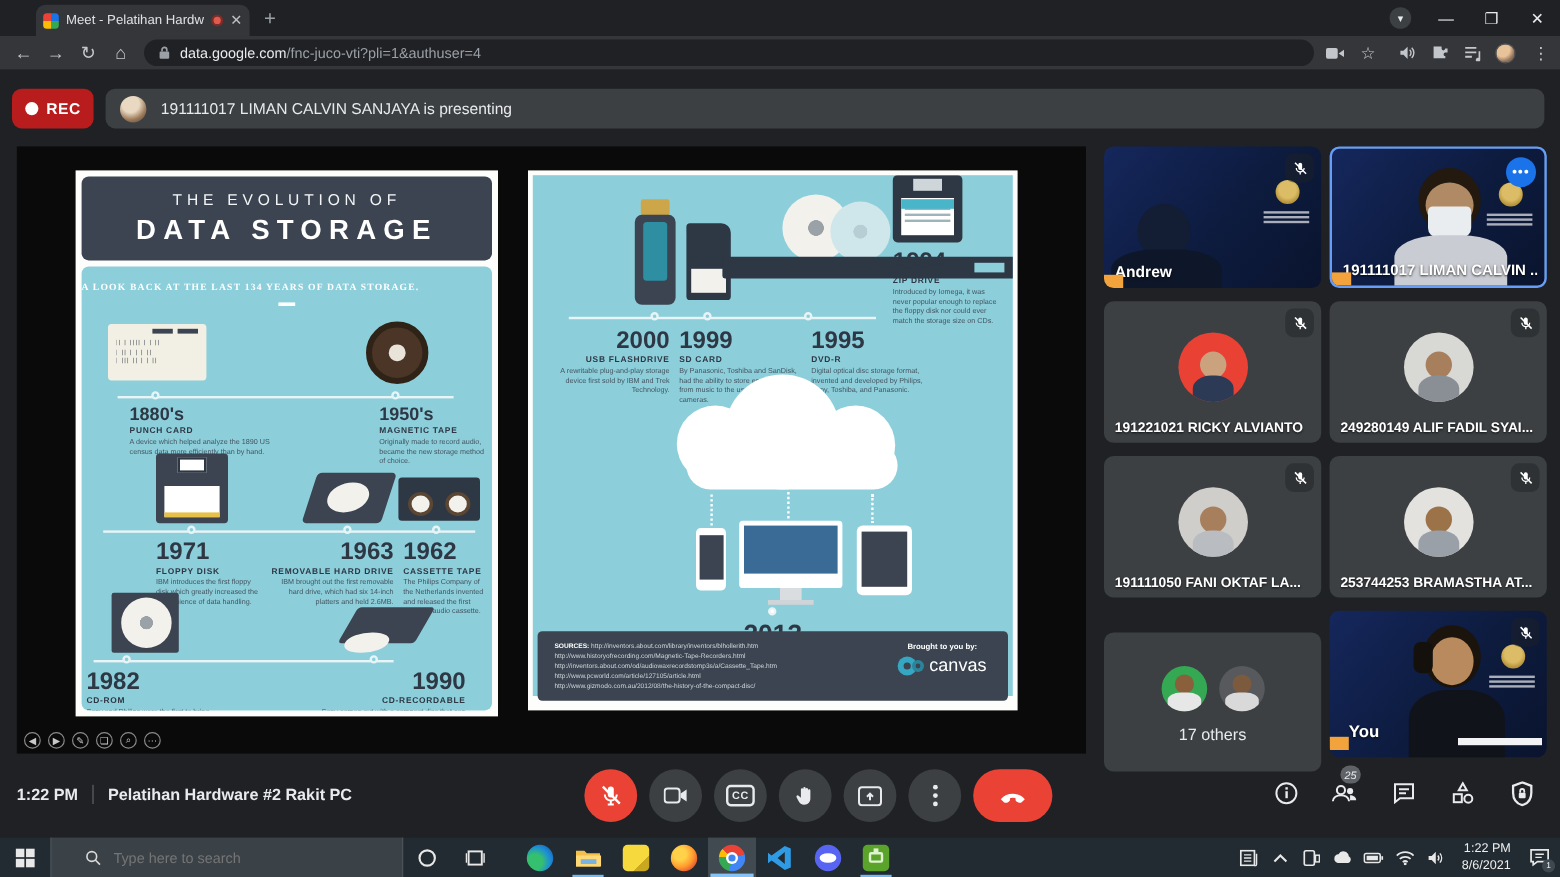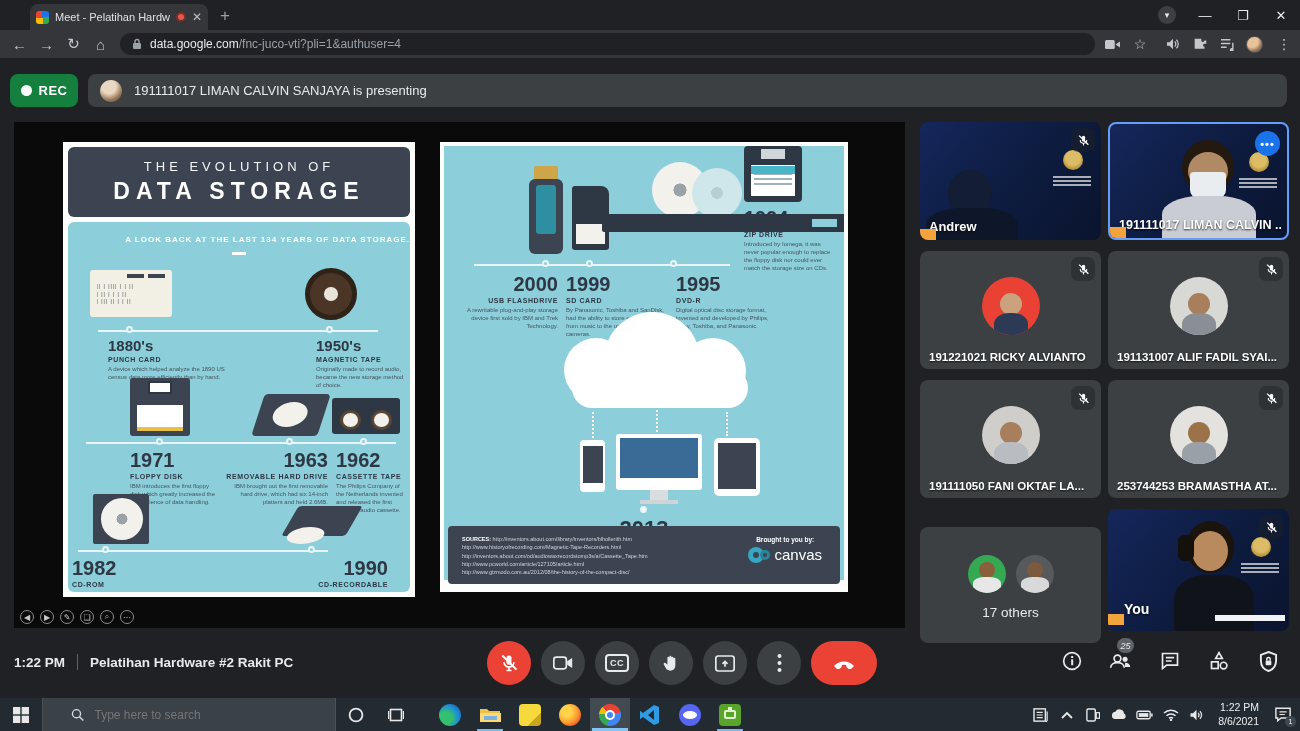--- a/index.html
+++ b/index.html
@@ -29,42 +29,42 @@
     border-radius:11px; display:flex; align-items:center; padding:0 12px; gap:8px; }
   .url { font-size:12px; white-space:nowrap; }
   .url .domain { color:#e8eaed; }
   .url .path { color:#9aa0a6; }
   .tb-ic { position:absolute; top:5px; width:20px; height:18px; display:flex; align-items:center; justify-content:center; color:#c3c7cc; }
   .avatar-sm { width:17px; height:17px; border-radius:50%;
     background:radial-gradient(circle at 35% 30%, #e8c39a 0 40%, #8d6e57 70%); border:1px solid #555; }
 
   
   .meet { position:absolute; left:0; top:58px; width:1300px; height:640px; background:#202124; }
-  .rec-badge { position:absolute; left:10px; top:16px; width:68px; height:33px; background:#15803d;
+  .rec-badge { position:absolute; left:10px; top:16px; width:68px; height:33px; background:#b91c1c;
     border-radius:8px; display:flex; align-items:center; justify-content:center; gap:7px; }
   .rec-dot { width:11px; height:11px; border-radius:50%; background:#fff; }
   .rec-label { color:#fff; font-size:13px; font-weight:bold; letter-spacing:.5px; }
   .present-pill { position:absolute; left:88px; top:16px; width:1199px; height:33px; background:#3c4043;
     border-radius:8px; display:flex; align-items:center; padding:0 12px; gap:12px; }
   .present-pill .pav { width:22px; height:22px; border-radius:50%;
     background:radial-gradient(circle at 40% 30%, #ead9c2 0 35%, #9c7a5b 65%, #4b3b2d); }
   .present-text { color:#e8eaed; font-size:13px; }
 
   
   .stage { position:absolute; left:14px; top:64px; width:891px; height:506px; background:#0a0a0a; overflow:hidden; }
 
   
   .slideL { position:absolute; left:49px; top:20px; width:352px; height:455px; background:#fdfdfb; overflow:hidden; }
   .slL-head { position:absolute; left:5px; top:5px; right:5px; height:70px; background:#3b4450; border-radius:6px;
     display:flex; flex-direction:column; align-items:center; justify-content:center; gap:4px; }
   .slL-t1 { color:#f4f5f6; font-size:13px; letter-spacing:4px; }
   .slL-t2 { color:#fff; font-size:23px; font-weight:bold; letter-spacing:6px; }
   .slL-panel { position:absolute; left:5px; top:80px; right:5px; bottom:5px; background:#8ccfdb; border-radius:6px; overflow:hidden; }
-  .slL-sub { position:absolute; left:0; right:0; top:13px; text-align:right; color:#fff; font-size:8px;
-    font-weight:bold; letter-spacing:1px; }
+  .slL-sub { position:absolute; left:0; right:0; top:13px; text-align:left; color:#fff; font-size:8px;
+    font-weight:bold; letter-spacing:1px;font-family:Liberation Serif, serif; }
   .slL-dash { position:absolute; left:50%; top:30px; width:14px; height:3px; margin-left:-7px; background:#fff; }
   .tl-line { position:absolute; height:2px; background:#e8f4f6; }
   .tl-dot { position:absolute; width:7px; height:7px; border:2px solid #e8f4f6; border-radius:50%; background:#8ccfdb; }
   .yr { font-size:15px; font-weight:bold; color:#2e3744; line-height:1; }
   .yr-big { font-size:20px; }
   .iname { font-size:7px; font-weight:bold; color:#2e3744; letter-spacing:.6px; margin-top:3px; }
   .idesc { font-size:6px; color:#44545f; line-height:1.35; margin-top:2px; }
 
   
   .punchcard { position:absolute; background:#f2f0e4; border-radius:3px; }
@@ -528,21 +528,21 @@
       <div class="bd" style="background:#8a8f96"></div>
     </div>
     <div class="micoff">
       <svg width="13" height="13" viewBox="0 0 24 24">
           <path d="M12 3a3 3 0 0 1 3 3v5a3 3 0 0 1-6 0V6a3 3 0 0 1 3-3z" fill="#fff"></path>
           <path d="M6 11a6 6 0 0 0 12 0" stroke="#fff" stroke-width="2" fill="none"></path>
           <path d="M12 17v4" stroke="#fff" stroke-width="2"></path>
           <line x1="4" y1="3" x2="21" y2="20" stroke="#fff" stroke-width="2.4"></line>
         </svg>
     </div>
-    <div class="tname">191131007 ALIF FADIL SYAI...</div>
+    <div class="tname">249280149 ALIF FADIL SYAI...</div>
   </div>
 
   <div class="tile" style="left:920px;top:322px">
     <div class="big-avatar" style="background:#cfcecb">
       <div class="sk" style="background:#a87f5c"></div>
       <div class="bd" style="background:#b9bdc2"></div>
     </div>
     <div class="micoff">
       <svg width="13" height="13" viewBox="0 0 24 24">
           <path d="M12 3a3 3 0 0 1 3 3v5a3 3 0 0 1-6 0V6a3 3 0 0 1 3-3z" fill="#fff"></path>

